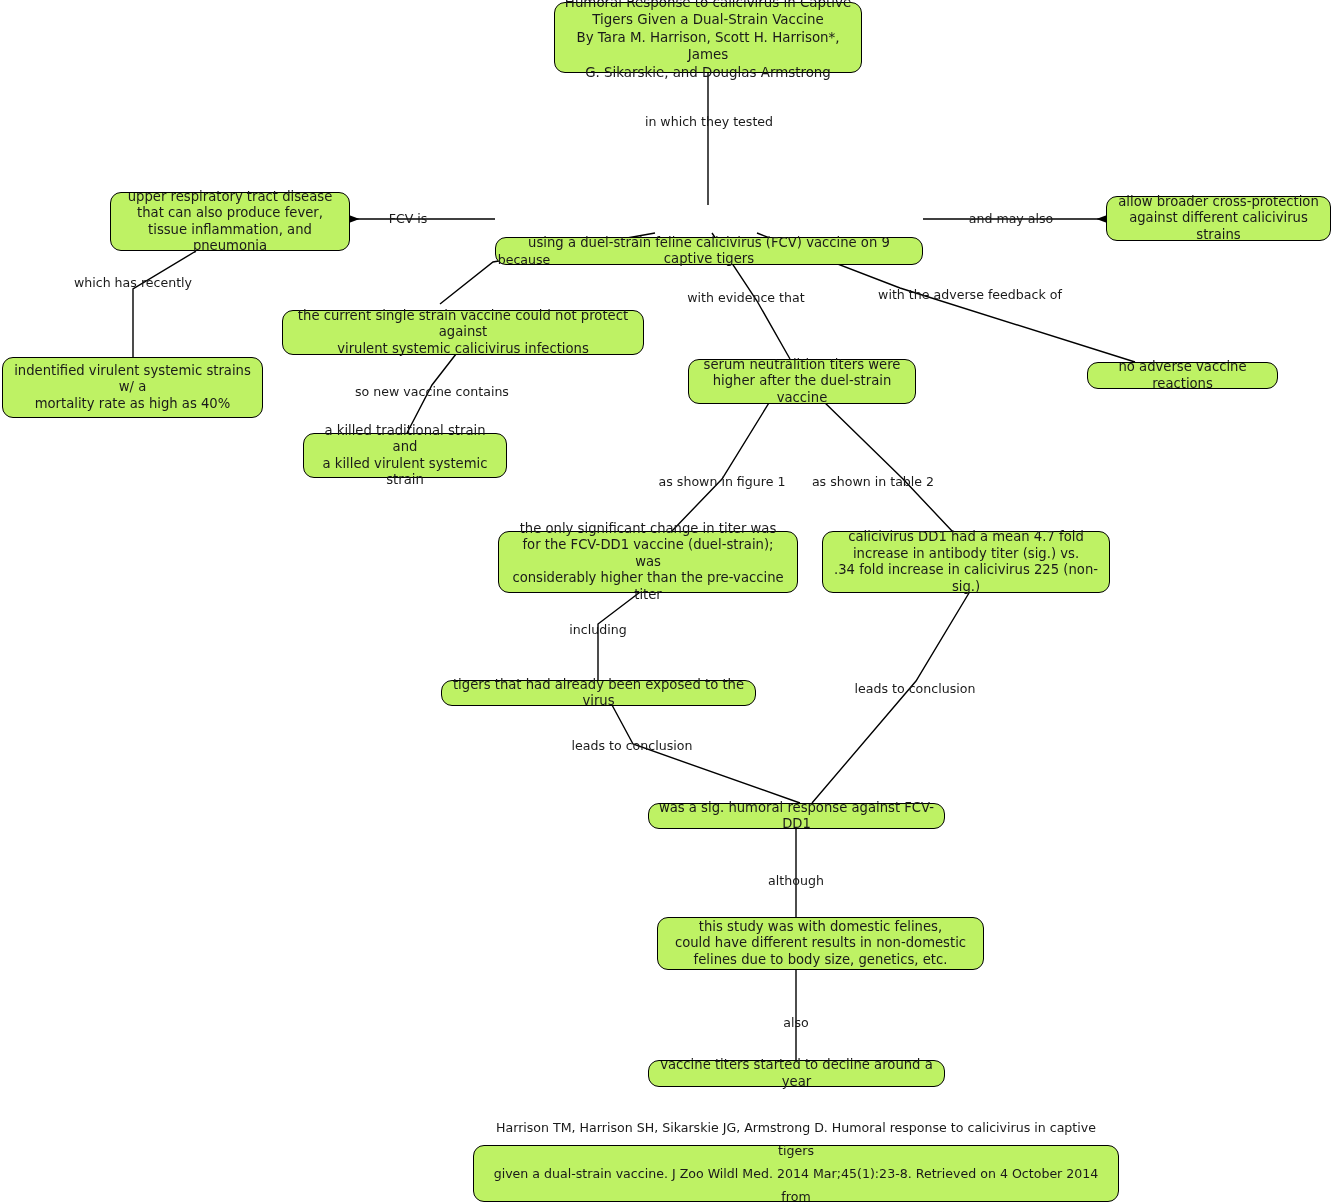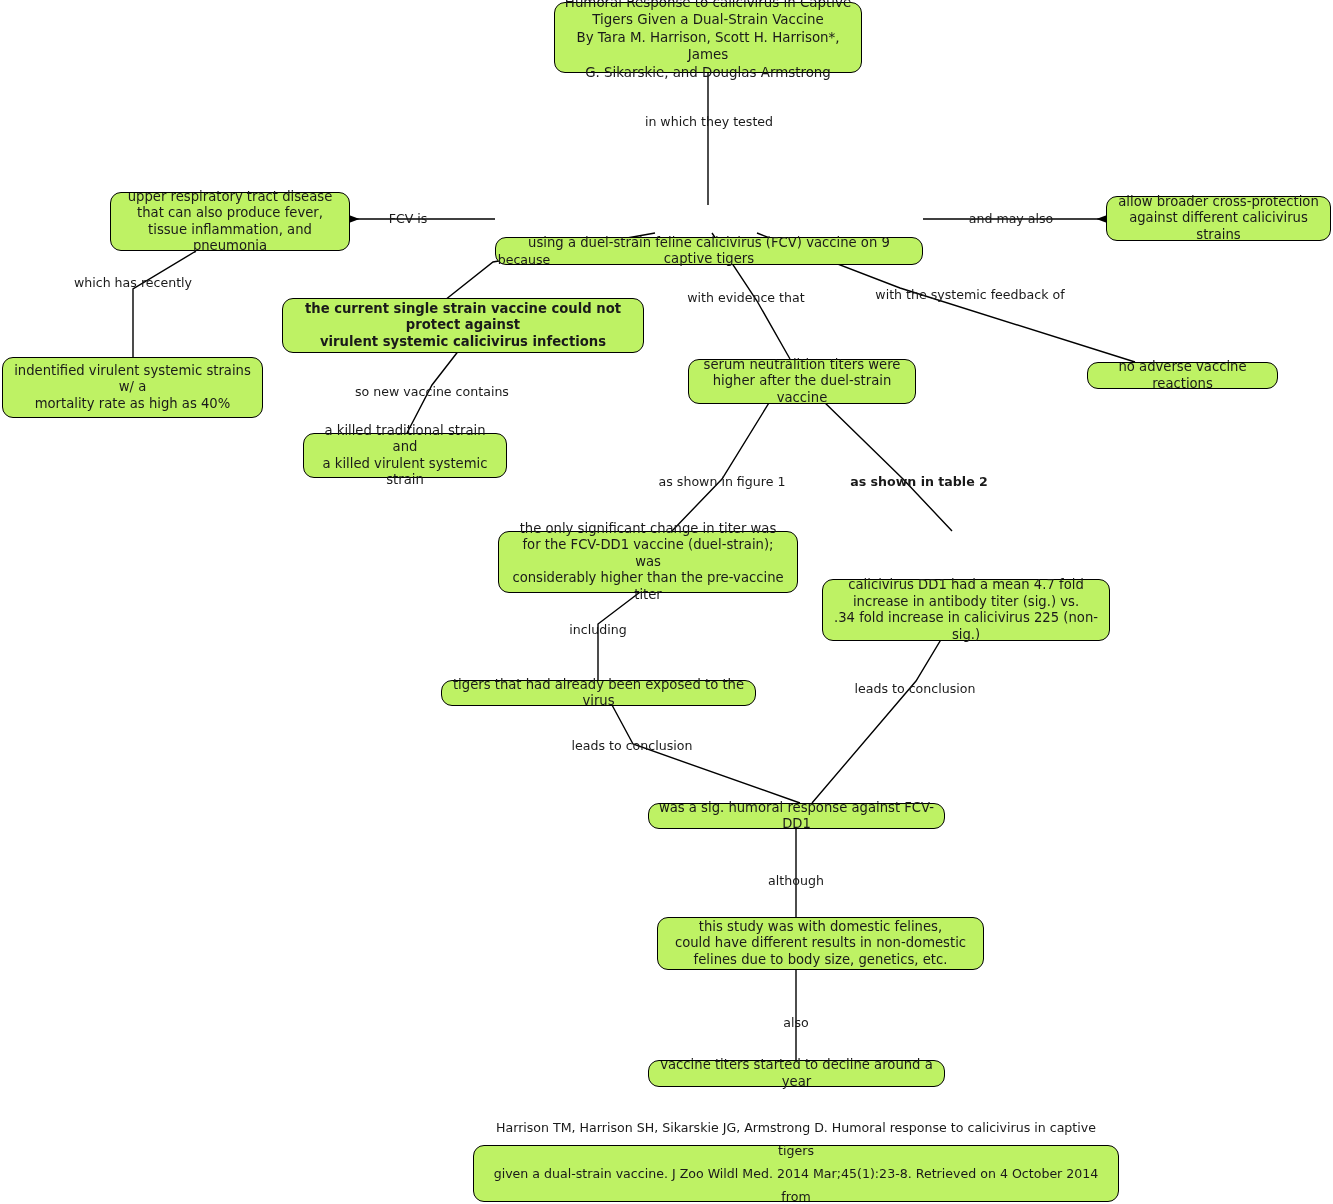--- a/index.html
+++ b/index.html
@@ -72,36 +72,36 @@
 tissue inflammation, and pneumonia</div>
 
 <div class="node" style="left:495px;top:205px;width:428px;height:28px;margin-top:32px;">using a duel-strain feline calicivirus (FCV) vaccine on 9 captive tigers</div>
 
 <div class="node" style="left:1106px;top:196px;width:225px;height:45px;">allow broader cross-protection
 against different calicivirus strains</div>
 
 <div class="node" style="left:2px;top:357px;width:261px;height:61px;">indentified virulent systemic strains w/ a
 mortality rate as high as 40%</div>
 
-<div class="node" style="left:282px;top:298px;width:362px;height:55px;font-weight:bold;">the current single strain vaccine could not protect against
+<div class="node" style="left:282px;top:310px;width:362px;height:45px;">the current single strain vaccine could not protect against
 virulent systemic calicivirus infections</div>
 
 <div class="node" style="left:688px;top:359px;width:228px;height:45px;">serum neutralition titers were
 higher after the duel-strain vaccine</div>
 
 <div class="node" style="left:1087px;top:362px;width:191px;height:27px;">no adverse vaccine reactions</div>
 
 <div class="node" style="left:303px;top:433px;width:204px;height:45px;">a killed traditional strain and
 a killed virulent systemic strain</div>
 
 <div class="node" style="left:498px;top:531px;width:300px;height:62px;">the only significant change in titer was
 for the FCV-DD1 vaccine (duel-strain); was
 considerably higher than the pre-vaccine titer</div>
 
-<div class="node" style="left:822px;top:531px;width:288px;height:62px;margin-top:48px;">calicivirus DD1 had a mean 4.7 fold
+<div class="node" style="left:822px;top:531px;width:288px;height:62px;">calicivirus DD1 had a mean 4.7 fold
 increase in antibody titer (sig.) vs.
 .34 fold increase in calicivirus 225 (non-sig.)</div>
 
 <div class="node" style="left:441px;top:680px;width:315px;height:26px;">tigers that had already been exposed to the virus</div>
 
 <div class="node" style="left:648px;top:803px;width:297px;height:26px;">was a sig. humoral response against FCV-DD1</div>
 
 <div class="node" style="left:657px;top:917px;width:327px;height:53px;">this study was with domestic felines,
 could have different results in non-domestic
 felines due to body size, genetics, etc.</div>
@@ -117,27 +117,27 @@
 <div class="elabel" style="left:408px;top:219px;">FCV is</div>
 
 <div class="elabel" style="left:1011px;top:219px;">and may also</div>
 
 <div class="elabel" style="left:133px;top:283px;">which has recently</div>
 
 <div class="elabel" style="left:524px;top:260px;">because</div>
 
 <div class="elabel" style="left:746px;top:298px;">with evidence that</div>
 
-<div class="elabel" style="left:970px;top:295px;">with the systemic feedback of</div>
+<div class="elabel" style="left:970px;top:295px;">with the adverse feedback of</div>
 
 <div class="elabel" style="left:432px;top:392px;">so new vaccine contains</div>
 
 <div class="elabel" style="left:722px;top:482px;">as shown in figure 1</div>
 
-<div class="elabel" style="left:919px;top:482px;font-weight:bold;">as shown in table 2</div>
+<div class="elabel" style="left:873px;top:482px;">as shown in table 2</div>
 
 <div class="elabel" style="left:598px;top:630px;">including</div>
 
 <div class="elabel" style="left:632px;top:746px;">leads to conclusion</div>
 
 <div class="elabel" style="left:915px;top:689px;">leads to conclusion</div>
 
 <div class="elabel" style="left:796px;top:881px;">although</div>
 
 <div class="elabel" style="left:796px;top:1023px;">also</div>

